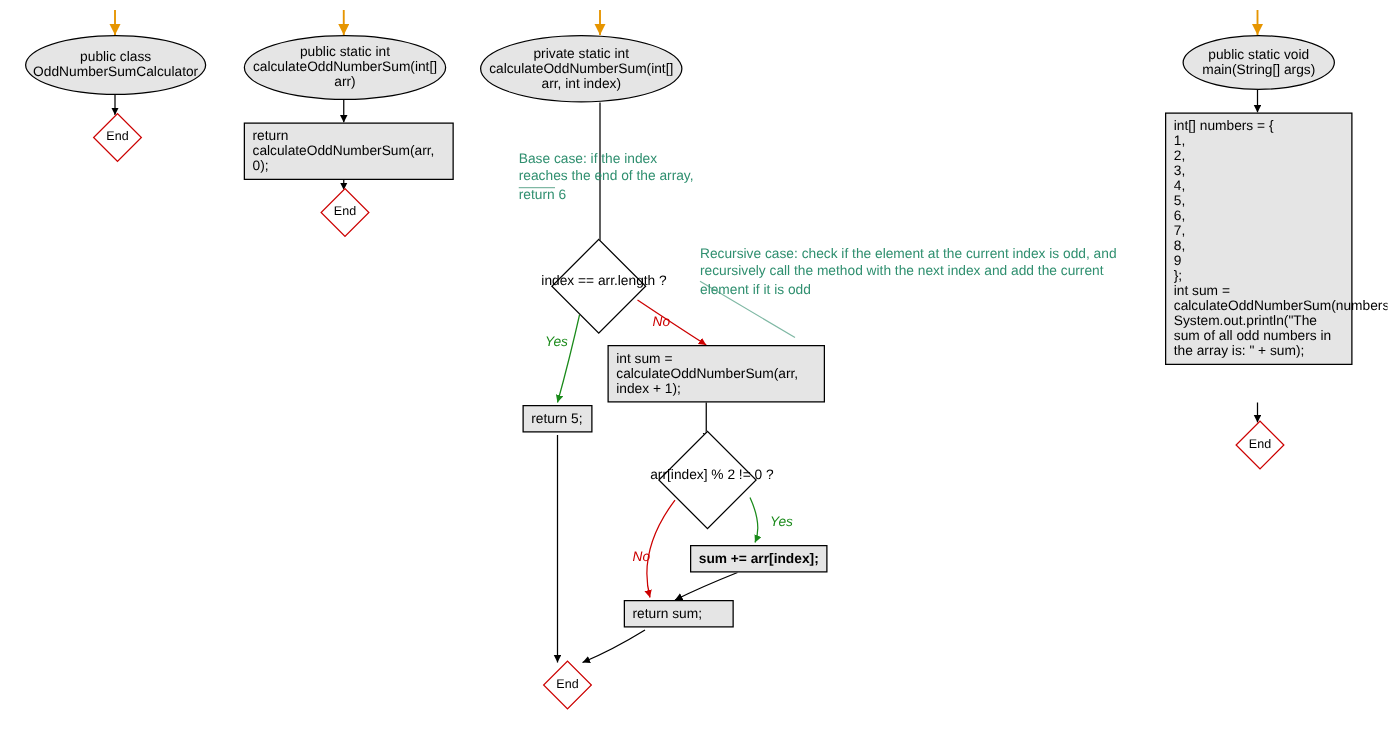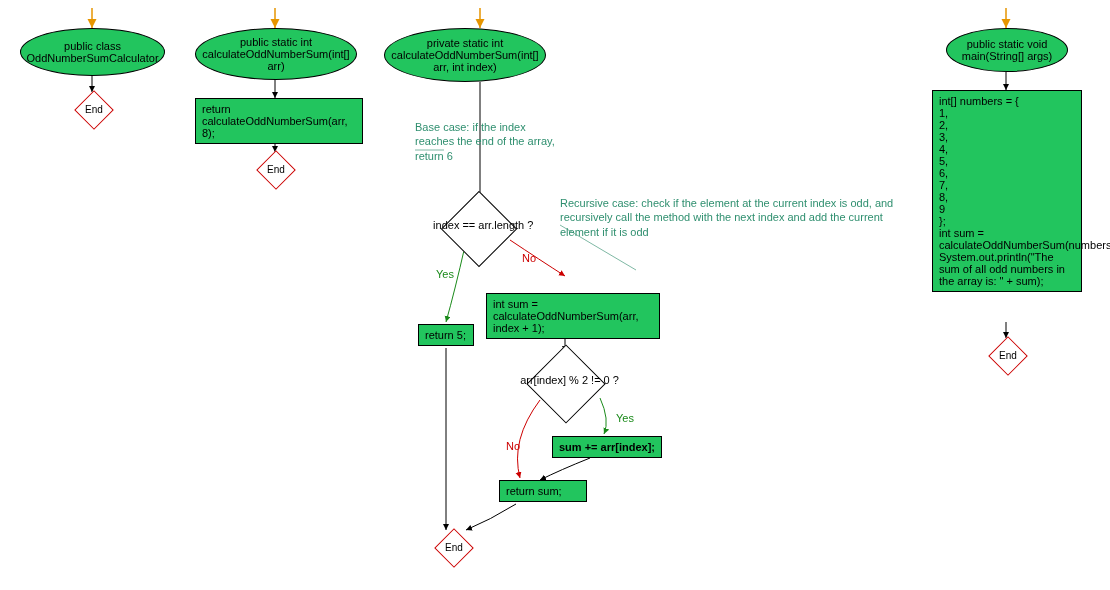--- a/index.html
+++ b/index.html
@@ -7,21 +7,21 @@
     font-family: Arial, sans-serif;
     font-size: 11px;
     background: #fff;
     width: 1110px;
     height: 590px;
     position: relative;
   }
   svg { position: absolute; top: 0; left: 0; }
   .node {
     position: absolute;
-    background: #22c55e;
+    background: #e5e5e5;
     text-align: center;
     box-sizing: border-box;
   }
   .ellipse {
     border: 1px solid #000;
     border-radius: 50%;
     display: flex;
     align-items: center;
     justify-content: center;
     padding: 4px 8px;
@@ -34,20 +34,21 @@
   .comment {
     position: absolute;
     color: #2f8f6f;
     font-size: 11px;
     line-height: 1.3;
     max-width: 340px;
   }
   .edge-label {
     position: absolute;
     font-size: 11px;
+    font-style: italic;
   }
   .yes { color: #1a8a1a; }
   .no  { color: #cc0000; }
   .diamond {
     position: absolute;
     border: 1px solid #000;
     background: #fff;
     transform: rotate(45deg);
   }
   .diamond-text {
@@ -127,40 +128,40 @@
   <line x1="1006" y1="72" x2="1006" y2="90" stroke="#000" marker-end="url(#arr-black)"></line>
   <line x1="1006" y1="322" x2="1006" y2="338" stroke="#000" marker-end="url(#arr-black)"></line>
 </svg>
 
 <div class="node ellipse" style="left:20px; top:28px; width:145px; height:48px;">public class OddNumberSumCalculator</div>
 <div class="end-box" style="left:80px; top:96px;">
   <div class="end-text">End</div>
 </div>
 
 <div class="node ellipse" style="left:195px; top:28px; width:162px; height:52px;">public static int calculateOddNumberSum(int[] arr)</div>
-<div class="node rect" style="left:195px; top:98px; width:168px;">return calculateOddNumberSum(arr, 8);</div>
+<div class="node rect" style="left:195px; top:98px; width:168px;">return calculateOddNumberSum(arr, 0);</div>
 <div class="end-box" style="left:262px; top:156px;">
   <div class="end-text">End</div>
 </div>
 
 <div class="node ellipse" style="left:384px; top:28px; width:162px; height:54px;">private static int calculateOddNumberSum(int[] arr, int index)</div>
 
 <div class="comment" style="left:415px; top:120px; width:140px;">Base case: if the index reaches the end of the array, return 6</div>
 
 <div class="diamond" style="left:452px; top:202px; width:52px; height:52px;">
   <div class="diamond-text" style="left:-54px; top:14px;">index == arr.length ?</div>
 </div>
 <div class="edge-label yes" style="left:436px; top:268px;">Yes</div>
 <div class="edge-label no" style="left:522px; top:252px;">No</div>
 
 <div class="node rect" style="left:418px; top:324px; width:56px;">return 5;</div>
 
 <div class="comment" style="left:560px; top:196px; width:340px;">Recursive case: check if the element at the current index is odd, and recursively call the method with the next index and add the current element if it is odd</div>
 
-<div class="node rect" style="left:486px; top:276px; width:174px;margin-top:17px;">int sum = calculateOddNumberSum(arr, index + 1);</div>
+<div class="node rect" style="left:486px; top:276px; width:174px;">int sum = calculateOddNumberSum(arr, index + 1);</div>
 
 <div class="diamond" style="left:538px; top:356px; width:54px; height:54px;">
   <div class="diamond-text" style="left:-53px; top:16px;">arr[index] % 2 != 0 ?</div>
 </div>
 <div class="edge-label yes" style="left:616px; top:412px;">Yes</div>
 <div class="edge-label no" style="left:506px; top:440px;">No</div>
 
 <div class="node rect" style="left:552px; top:436px; width:110px;font-weight:bold;">sum += arr[index];</div>
 
 <div class="node rect" style="left:486px; top:480px; width:88px;margin-left:13px;">return sum;</div>

